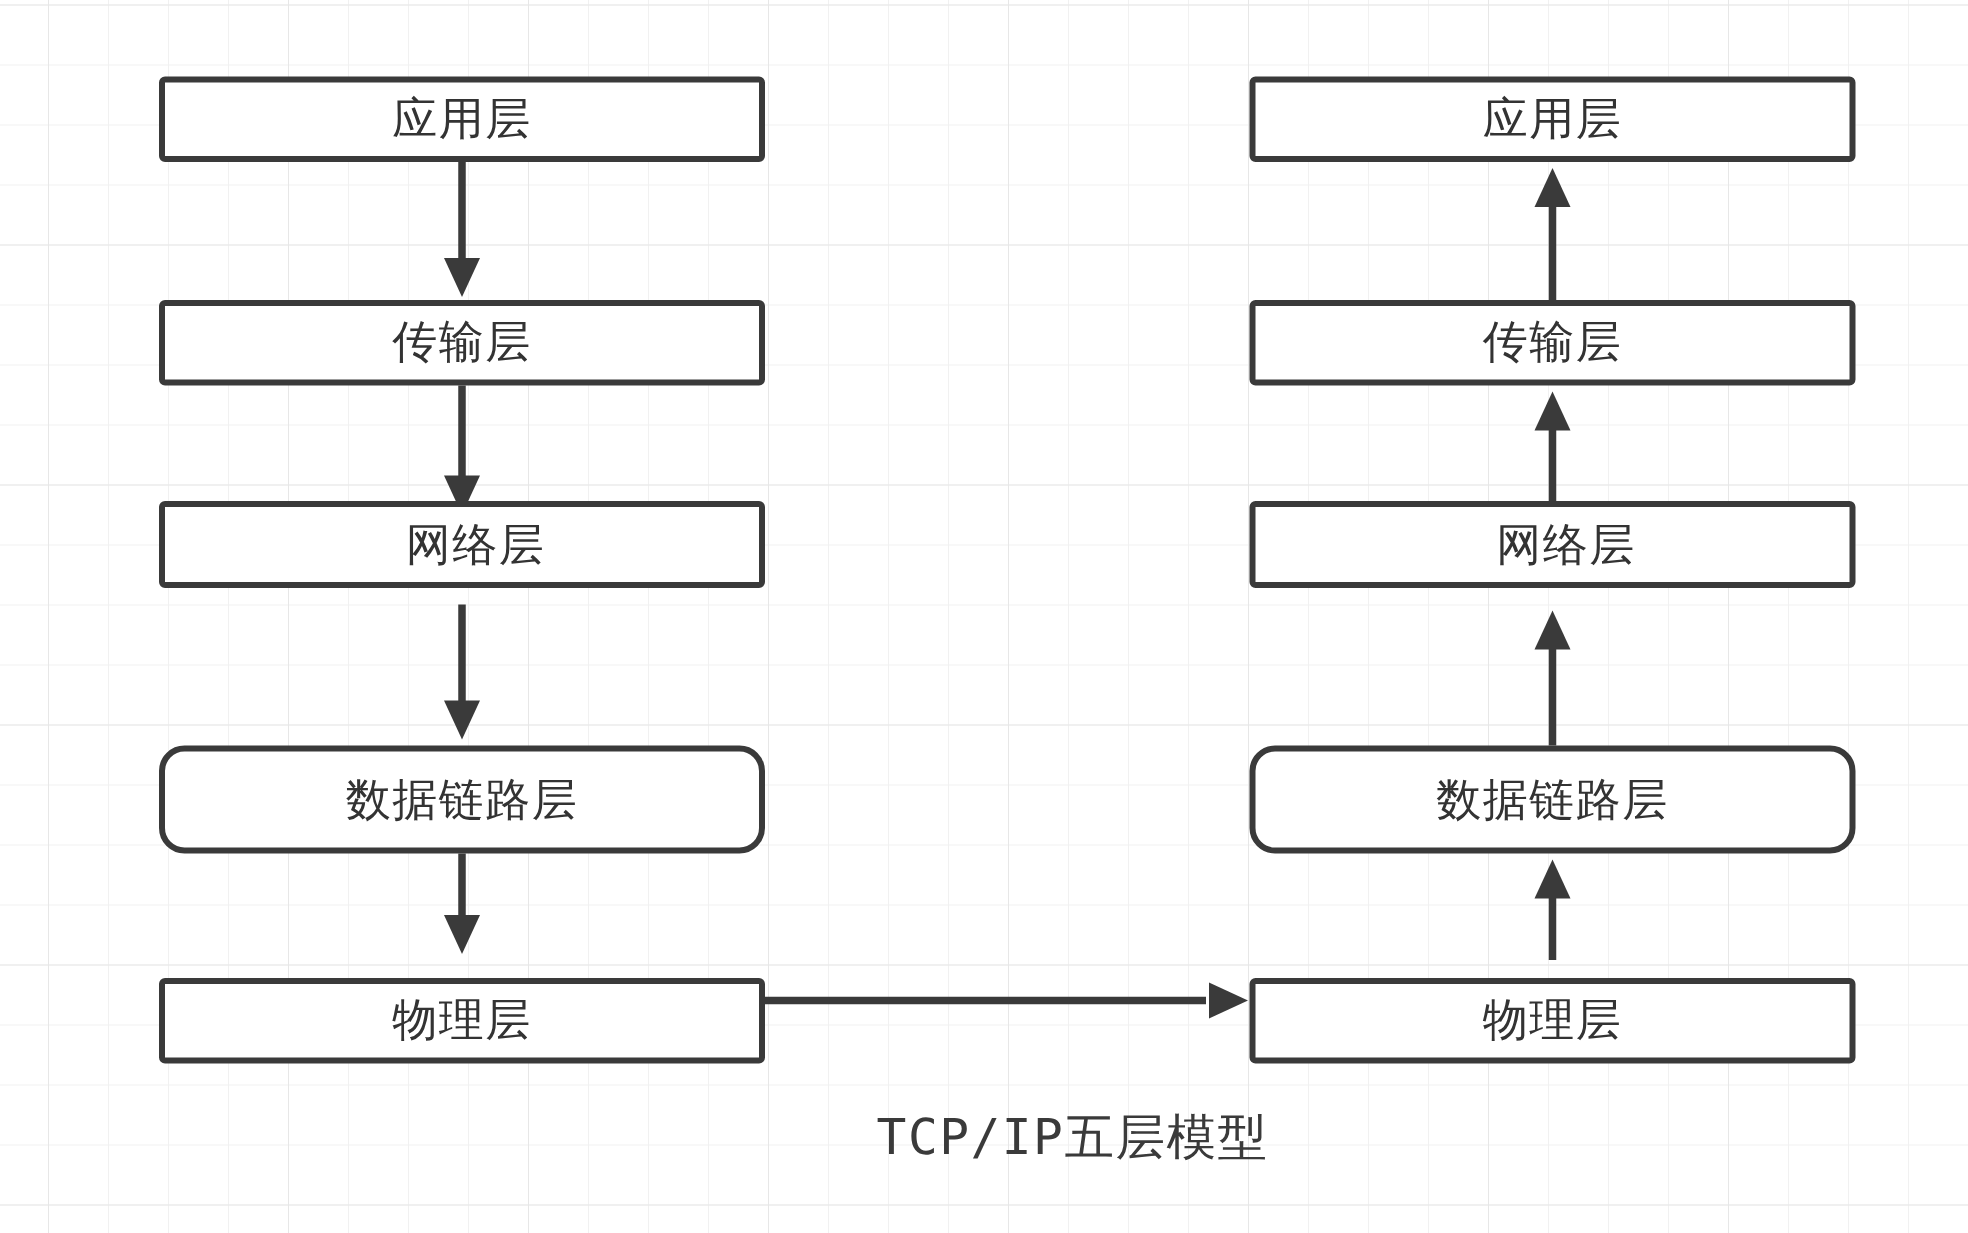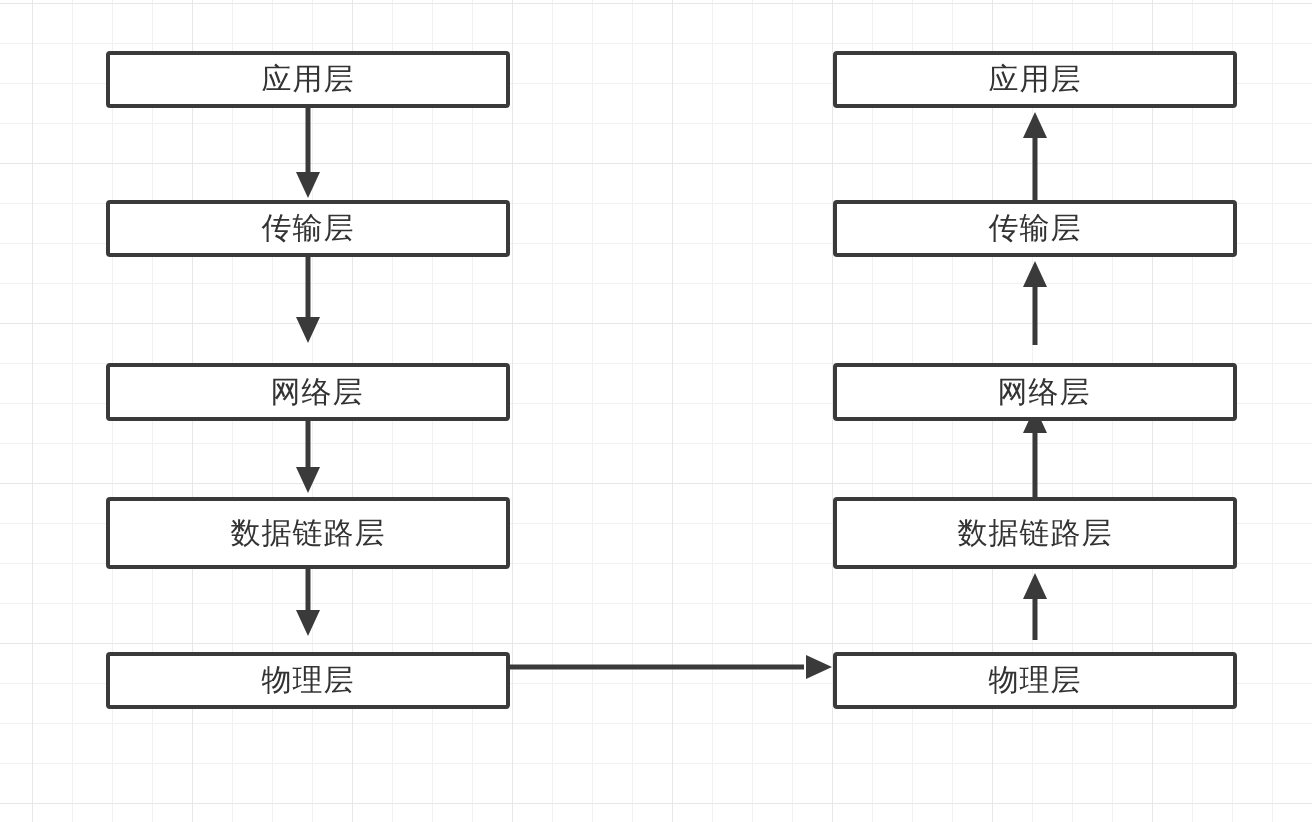--- a/index.html
+++ b/index.html
@@ -33,22 +33,22 @@
     align-items: center;
     justify-content: center;
     font-size: 30px;
     color: #333333;
     letter-spacing: 1px;
   }
   .col-left  { left: 106px; width: 404px; }
   .col-right { left: 833px; width: 404px; }
   .r1 { top: 51px;  height: 57px; }
   .r2 { top: 200px; height: 57px; align-items: center; }
-  .r3 { top: 363px; height: 58px; padding-left: 18px; }
-  .r4 { top: 497px; height: 72px; }
+  .r3 { top: 334px; height: 58px; padding-left: 18px; }
+  .r4 { top: 497px; height: 72px; border-radius: 17px; }
   .r5 { top: 640px; height: 57px; margin-top: 12px; }
   .arrow-layer {
     position: absolute;
     left: 0; top: 0;
     width: 1312px;
     height: 822px;
     pointer-events: none;
   }
   .diagram-title {
     position: absolute;
@@ -144,15 +144,16 @@
   <div class="layer-box col-right r3">
     <span>网络层</span>
   </div>
   <div class="layer-box col-right r4">
     <span>数据链路层</span>
   </div>
   <div class="layer-box col-right r5">
     <span>物理层</span>
   </div>
 
+  <div class="diagram-title">TCP/IP五层模型</div>
 
 
 </div>
 
 </body></html>

